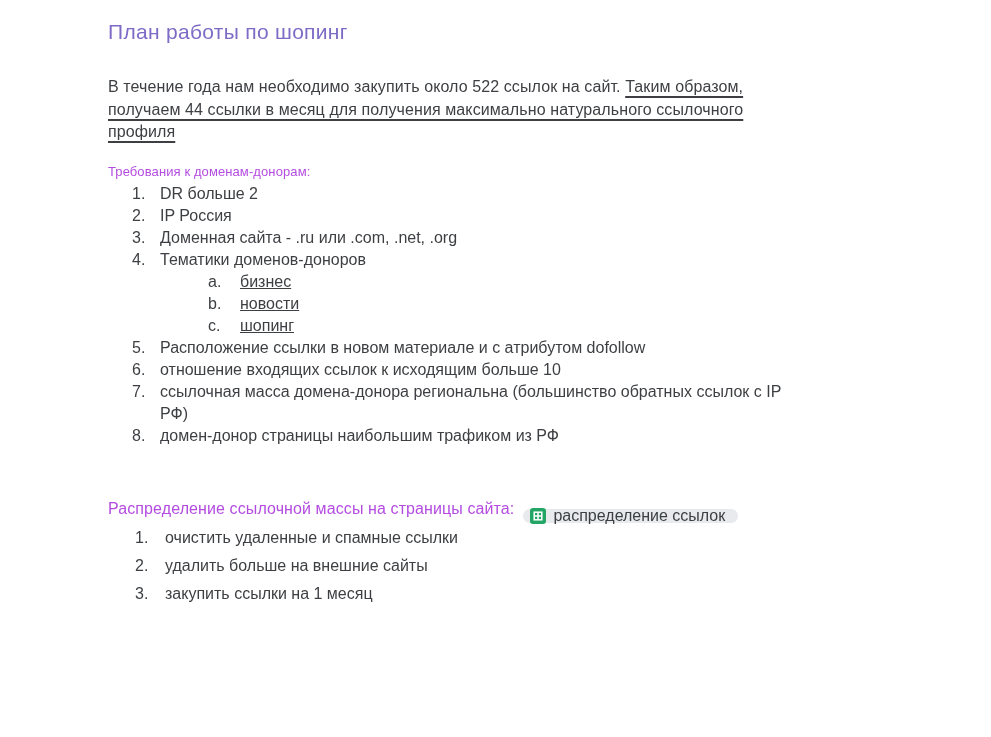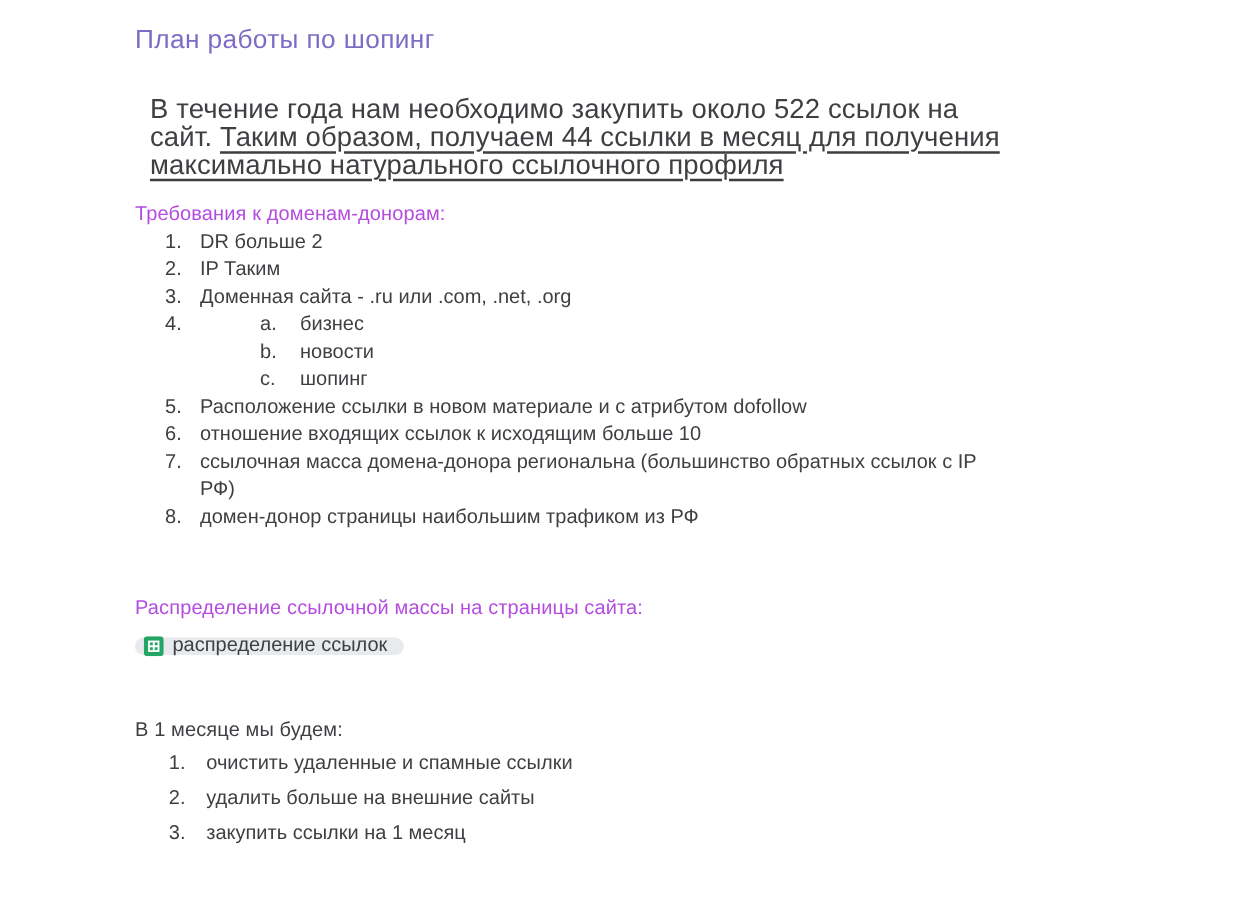--- a/index.html
+++ b/index.html
@@ -21,33 +21,33 @@
   }
   .doc-title {
     font-size: 21px;
     font-weight: 400;
     line-height: 28px;
     letter-spacing: 0.3px;
     color: #7d6bc6;
     margin: 0 0 30px 0;
   }
   .intro {
-    font-size: 22px;
+    font-size: 16px;
     line-height: 22.5px;
     letter-spacing: 0.1px;
     max-width: 700px;
-    margin: 12px;
+    margin: 0;
   }
   .underlined {
     text-decoration: underline;
     text-decoration-thickness: 1.5px;
     text-underline-offset: 3.5px;
   }
   .accent-heading {
-    font-size: 16px;
+    font-size: 13px;
     font-weight: 400;
     line-height: 22px;
     letter-spacing: 0.1px;
     color: #b44ce0;
     margin: 17px 0 0 0;
   }
   ol {
     list-style: none;
     margin: 0;
     padding: 0;
@@ -70,36 +70,36 @@
     left: 24px;
     top: 0;
   }
   ol.subs {
     counter-reset: sub;
     line-height: 22px;
   }
   ol.subs > li {
     position: relative;
     padding-left: 80px;
+    text-decoration: underline;
   }
   ol.subs > li::before {
     counter-increment: sub;
     content: counter(sub, lower-alpha) ".";
     position: absolute;
     left: 48px;
     top: 0;
   }
   .dist-line {
     margin-top: 48px;
     font-size: 16px;
     line-height: 28px;
     display: flex;
-    align-items: flex-start;
+    align-items: flex-end;
     gap: 9px;
-    flex-direction: column;
   }
   .dist-label {
     color: #b44ce0;
     letter-spacing: 0.1px;
     white-space: nowrap;
   }
   .chip {
     display: inline-flex;
     align-items: center;
     gap: 7px;
@@ -148,23 +148,23 @@
 <div class="doc">
 
   <h1 class="doc-title">План работы по шопинг</h1>
 
   <p class="intro"><span>В течение года нам необходимо закупить около 522 ссылок на сайт. </span><span class="underlined">Таким образом, получаем 44 ссылки в месяц для получения максимально натурального ссылочного профиля</span></p>
 
   <h2 class="accent-heading">Требования к доменам-донорам:</h2>
 
   <ol class="reqs">
     <li><span>DR больше 2</span></li>
-    <li><span>IP Таким</span></li>
+    <li><span>IP Россия</span></li>
     <li><span>Доменная сайта - .ru или .com, .net, .org</span></li>
-    <li>
+    <li><span>Тематики доменов-доноров</span>
       <ol class="subs">
         <li><span>бизнес</span></li>
         <li><span>новости</span></li>
         <li><span>шопинг</span></li>
       </ol>
     </li>
     <li><span>Расположение ссылки в новом материале и с атрибутом dofollow</span></li>
     <li><span>отношение входящих ссылок к исходящим больше 10</span></li>
     <li><span>ссылочная масса домена-донора региональна (большинство обратных ссылок с IP РФ)</span></li>
     <li><span>домен-донор страницы наибольшим трафиком из РФ</span></li>
@@ -177,21 +177,20 @@
         <svg width="16" height="16" viewBox="0 0 16 16" aria-hidden="true">
           <rect width="16" height="16" rx="3" fill="#23a566"></rect>
           <rect x="4.2" y="4.2" width="7.6" height="7.6" fill="none" stroke="#ffffff" stroke-width="1.5"></rect>
           <path d="M8 4.2 V 11.8 M4.2 8 H 11.8" stroke="#ffffff" stroke-width="1.5"></path>
         </svg>
       </span>
       <span>распределение ссылок</span>
     </span>
   </div>
 
-  <h3 class="month-heading">В 1 месяце мы будем:</h3>
 
   <ol class="month">
     <li><span>очистить удаленные и спамные ссылки</span></li>
     <li><span>удалить больше на внешние сайты</span></li>
     <li><span>закупить ссылки на 1 месяц</span></li>
   </ol>
 
 </div>
 
 </body></html>

